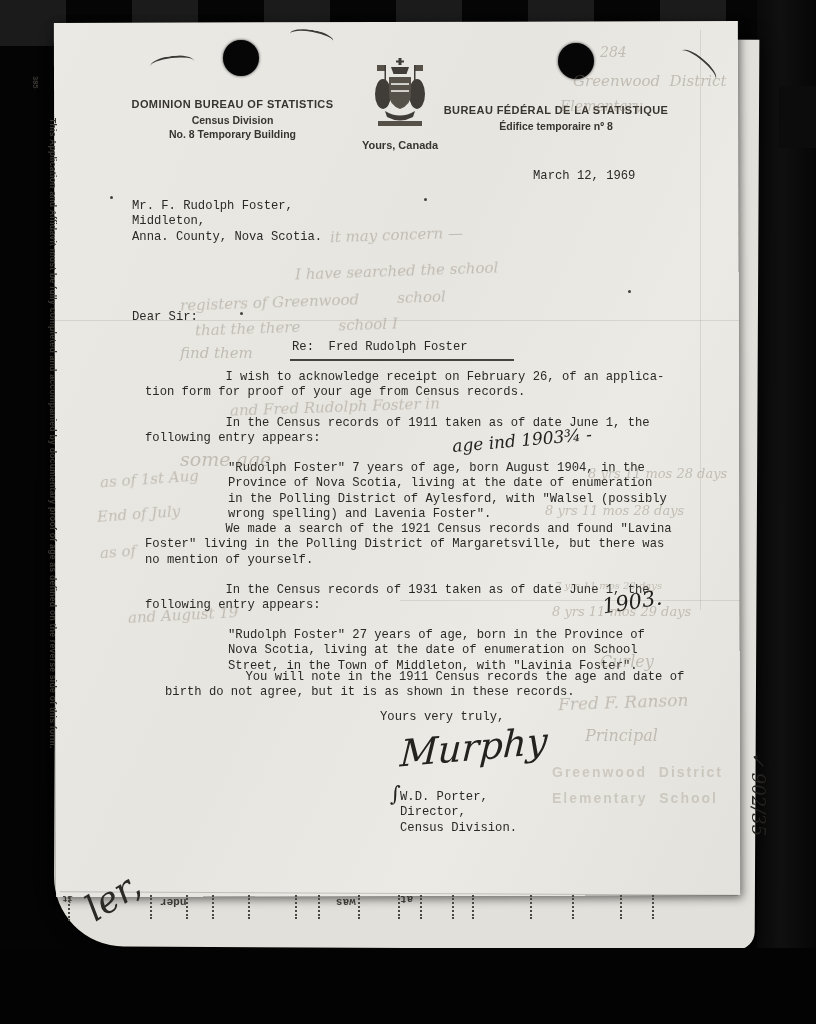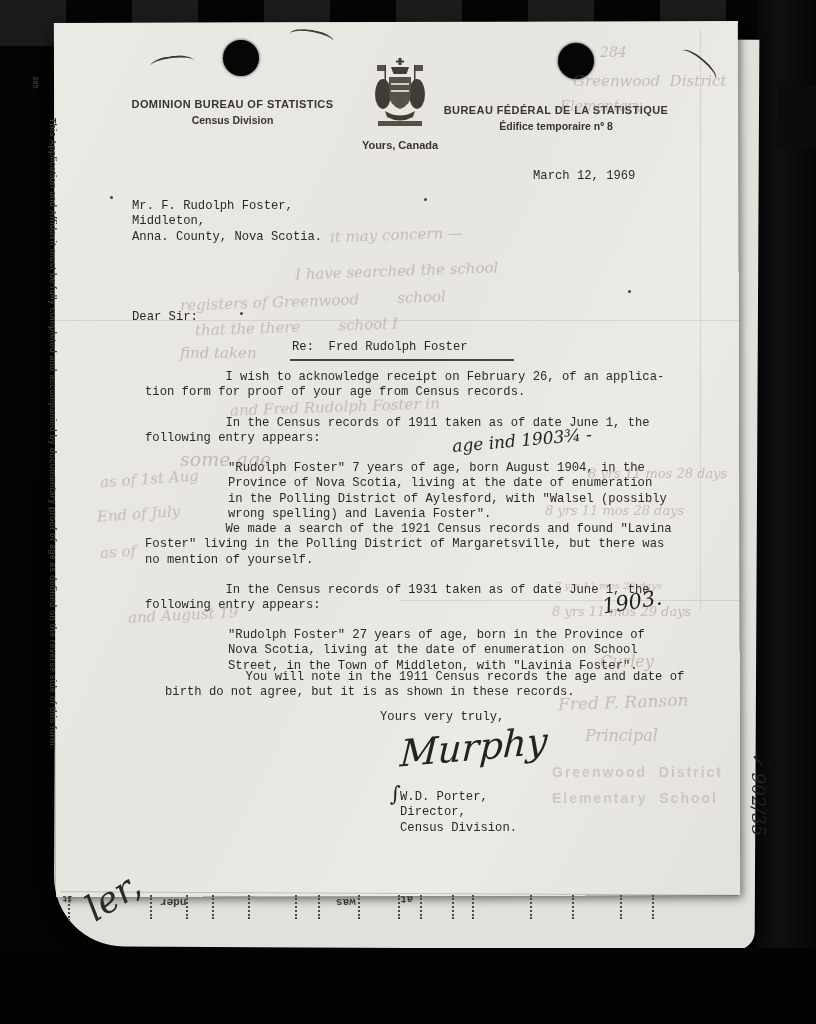--- a/index.html
+++ b/index.html
@@ -70,20 +70,21 @@
 <div class="abs speck" style="left:424px;top:198px;"></div>
 <div class="abs speck" style="left:240px;top:312px;"></div>
 <div class="abs speck" style="left:628px;top:290px;"></div>
 
 <div class="abs" style="left:31px;top:76px;font-size:7.5px;font-weight:bold;color:#3a3833;writing-mode:vertical-rl;text-orientation:sideways;">385</div>
 <div class="abs vside" style="left:48px;top:118px;height:748px;">This Application and Affidavit must be fully completed and accompanied by documentary proof of age as defined on the reverse side of this form.</div>
 
 <div class="abs head" style="left:100px;top:96px;width:265px;">
   <div class="t">DOMINION BUREAU OF STATISTICS</div>
   <div class="s">Census Division</div>
+  <div class="s">No. 8 Temporary Building</div>
 </div>
 
 <div class="abs" style="left:372px;top:58px;">
   <svg width="56" height="72" viewBox="0 0 56 72">
     <rect class="c1" x="26.5" y="0" width="3" height="7"></rect>
     <rect class="c1" x="24" y="2.5" width="8" height="2"></rect>
     <path class="c1" d="M19 9 h18 l-2.5 7 h-13 z"></path>
     <rect class="c2" x="5" y="7" width="9" height="6"></rect>
     <rect class="c2" x="42" y="7" width="9" height="6"></rect>
     <rect class="c1" x="12.5" y="7" width="1.5" height="18"></rect>
@@ -168,21 +169,21 @@
 
 <div class="abs hand" style="left:84px;top:876px;font-size:36px;transform:rotate(-32deg);color:#2c2a26;">ler,</div>
 
 <div class="abs ghost" style="left:600px;top:44px;font-size:14px;">284</div>
 <div class="abs ghost" style="left:573px;top:72px;font-size:15px;">Greenwood  District</div>
 <div class="abs ghost" style="left:560px;top:98px;font-size:14px;text-align:center;">Elementary</div>
 <div class="abs ghost" style="left:330px;top:226px;font-size:15px;transform:rotate(-2deg);">it may concern —</div>
 <div class="abs ghost" style="left:295px;top:262px;font-size:15px;transform:rotate(-2deg);">I have searched the school</div>
 <div class="abs ghost" style="left:180px;top:292px;font-size:15px;transform:rotate(-2deg);">registers of Greenwood        school</div>
 <div class="abs ghost" style="left:195px;top:318px;font-size:15px;transform:rotate(-2deg);">that the there        school I</div>
-<div class="abs ghost" style="left:180px;top:344px;font-size:15px;">find taken</div>
+<div class="abs ghost" style="left:180px;top:344px;font-size:15px;">find them</div>
 <div class="abs ghost" style="left:230px;top:398px;font-size:15px;transform:rotate(-2deg);">and Fred Rudolph Foster in</div>
 <div class="abs ghost" style="left:180px;top:448px;font-size:19px;">some age</div>
 <div class="abs ghost" style="left:100px;top:470px;font-size:15px;transform:rotate(-4deg);">as of 1st Aug</div>
 <div class="abs ghost" style="left:588px;top:466px;font-size:13px;">8 yrs 11 mos 28 days</div>
 <div class="abs ghost" style="left:97px;top:505px;font-size:15px;transform:rotate(-4deg);">End of July</div>
 <div class="abs ghost" style="left:545px;top:503px;font-size:13px;">8 yrs 11 mos 28 days</div>
 <div class="abs ghost" style="left:100px;top:543px;font-size:15px;transform:rotate(-4deg);">as of</div>
 <div class="abs ghost" style="left:555px;top:580px;font-size:10px;">7 yrs 11 mos 28 days</div>
 <div class="abs ghost" style="left:128px;top:606px;font-size:15px;transform:rotate(-3deg);">and August 19</div>
 <div class="abs ghost" style="left:552px;top:604px;font-size:13px;">8 yrs 11 mos 29 days</div>

